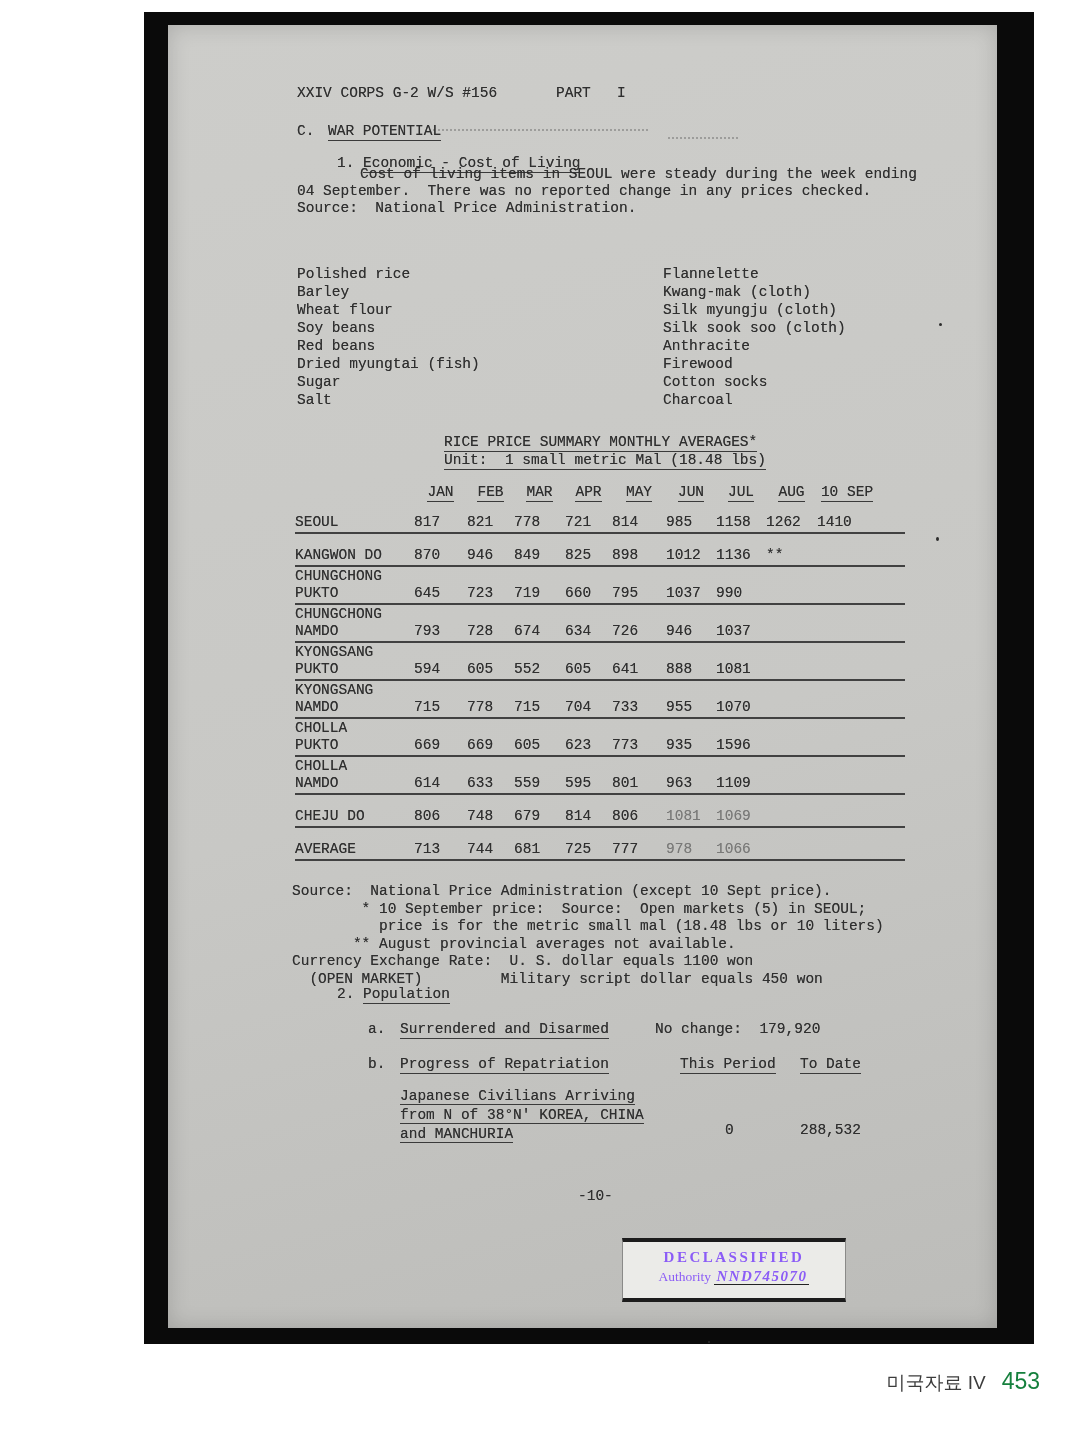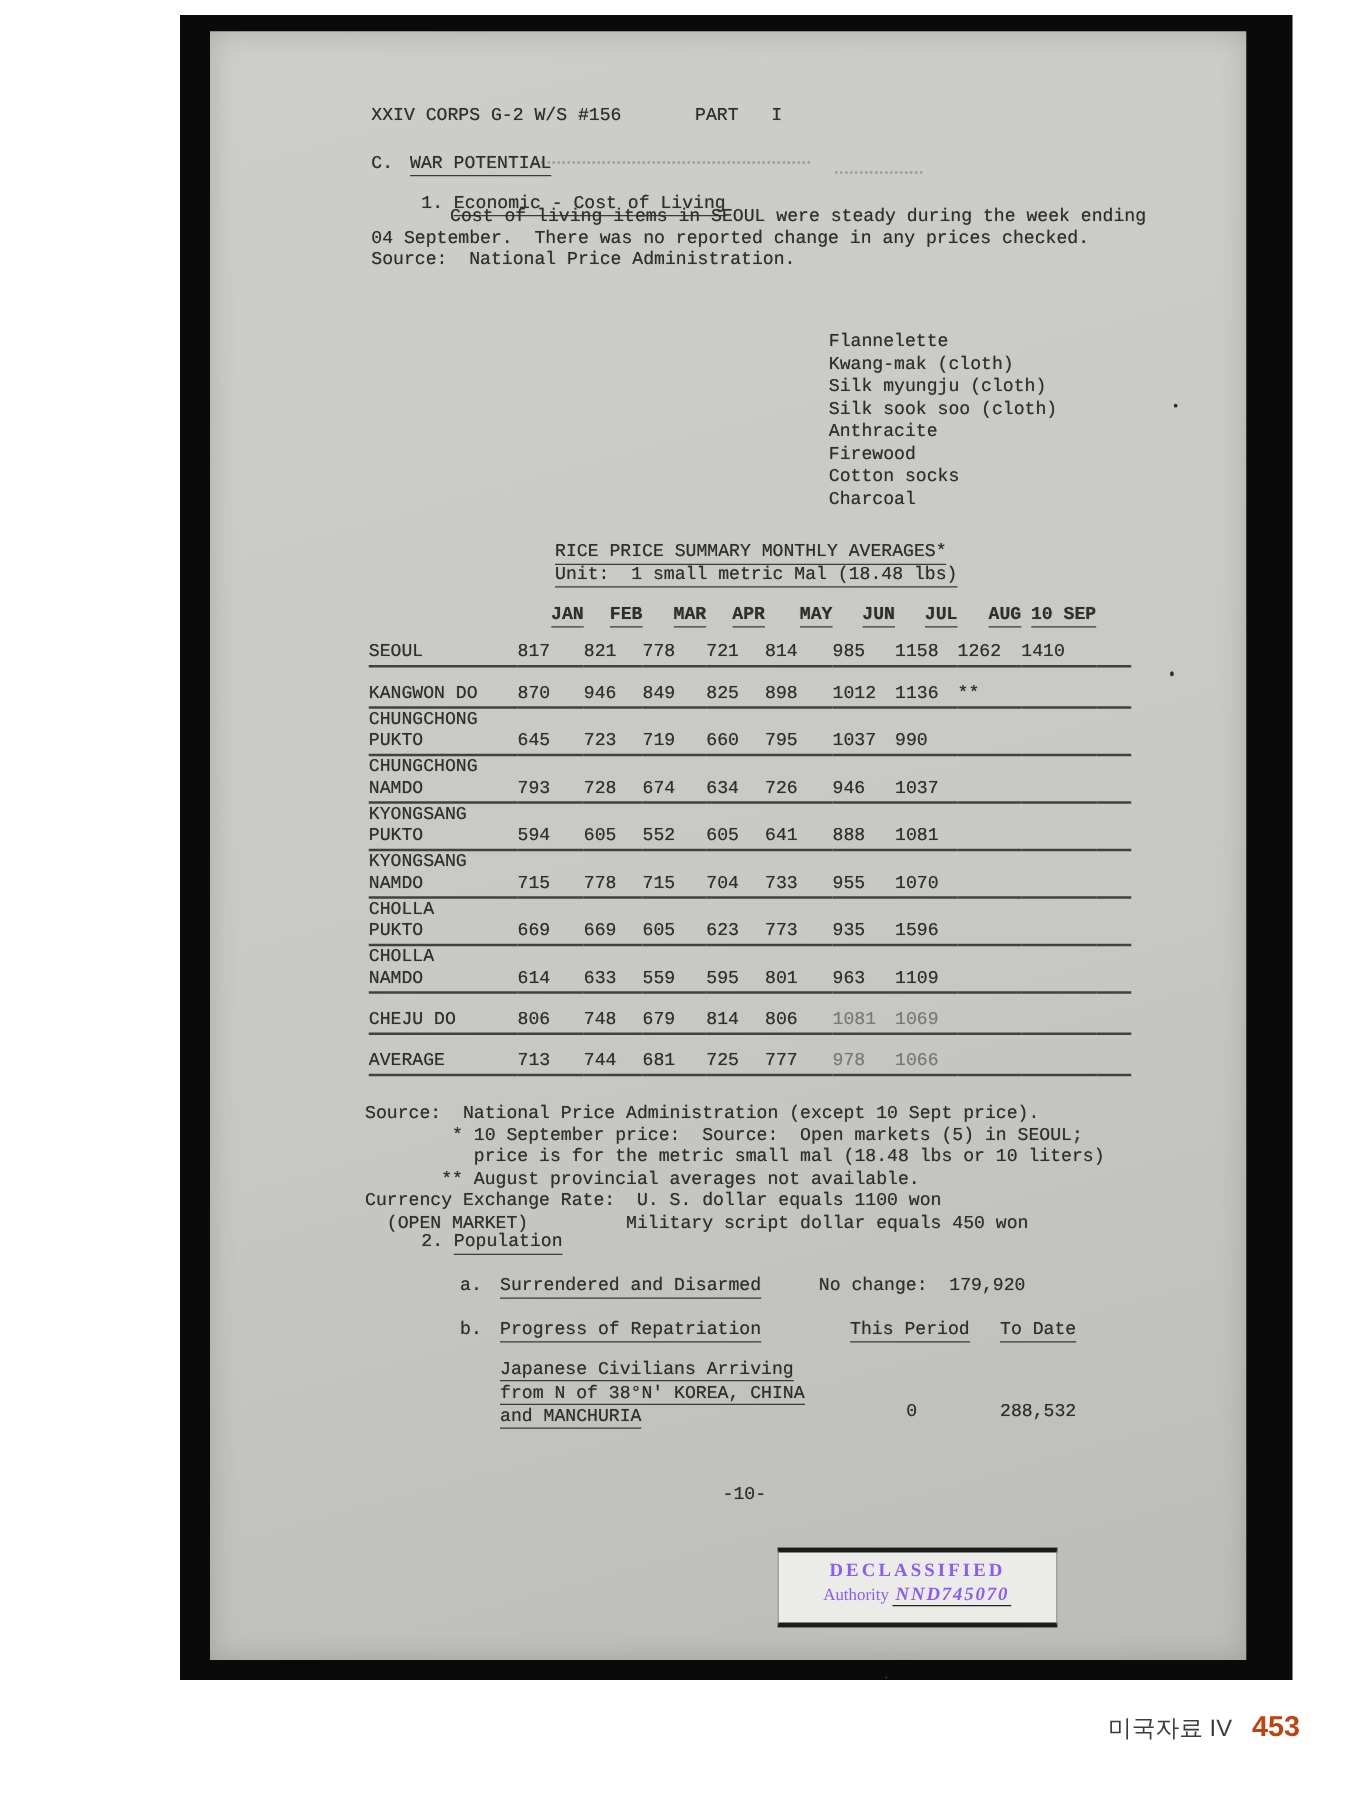--- a/index.html
+++ b/index.html
@@ -19,21 +19,21 @@
   .u { border-bottom:1.5px solid #3a3a3a; padding-bottom:1px; display:inline-block; line-height:15px; }
 
   .para-line { white-space:pre; }
   .para .para-line:first-child { padding-left:63px; }
 
   .items-col div { line-height:18px; white-space:pre; }
 
   
   table.rice { border-collapse:collapse; table-layout:fixed; width:610px;
                font-size:14.5px; line-height:15px; text-shadow:0 0 .6px rgba(45,45,45,.65); }
-  table.rice th { font-weight:bold; text-align:right; vertical-align:top; padding:0 0 11px 0; }
+  table.rice th { font-weight:normal; text-align:center; vertical-align:top; padding:0 0 11px 0; }
   table.rice td { text-align:left; vertical-align:bottom; }
   table.rice tr.val td { border-bottom:2px solid #414141; padding:2px 0 2px 0; }
   table.rice tr.lbl td { height:15px; padding-top:2px; }
   table.rice tr.sp td { border:none; }
   table.rice td.faded { opacity:.5; }
 
   .note-line { white-space:pre; line-height:17.5px; font-size:14.5px; text-shadow:0 0 .6px rgba(45,45,45,.65); }
 
   .jp-line { display:table; border-bottom:1.5px solid #3a3a3a; line-height:15px; margin-bottom:3px;
              white-space:pre; }
@@ -46,41 +46,42 @@
   .stamp .t1 { font-weight:bold; font-size:15px; letter-spacing:2.5px; margin-top:7px; }
   .stamp .t2 { font-size:13.5px; margin-top:2px; }
   .stamp .hand { font-style:italic; font-weight:bold; font-size:15px; letter-spacing:1.5px;
                  border-bottom:1.5px solid #222; padding:0 2px 0 2px; }
 
   .speck { position:absolute; background:#2c2c2c; border-radius:50%; }
   .smudge { position:absolute; border-top:2px dotted rgba(50,50,50,.30); }
 
   .book-footer { position:absolute; right:40px; top:1368px; font-family:"Liberation Sans","DejaVu Sans",sans-serif;
                  color:#3c3c3c; font-size:19px; }
-  .book-footer .pg { font-weight:bold; font-size:23px; color:#c2410c; margin-left:16px; }
+  .book-footer .pg { font-weight:normal; font-size:23px; color:#15803d; margin-left:16px; }
 </style>
 </head>
 <body>
 
 <div class="canvas">
   <div class="mat">
     <div class="page">
 
       <div class="abs" style="left:129px; top:60px;">XXIV CORPS G-2 W/S #156</div>
       <div class="abs" style="left:388px; top:60px;">PART   I</div>
 
       <div class="abs" style="left:129px; top:98px;">C.</div>
       <div class="abs" style="left:160px; top:98px;"><span class="u">WAR POTENTIAL</span></div>
 
       <div class="abs" style="left:169px; top:130px;">1.</div>
       <div class="abs" style="left:195px; top:130px;"><span class="u">Economic - Cost of Living</span></div>
 
       <div class="abs para" style="left:129px; top:141px;"><div class="para-line">Cost of living items in SEOUL were steady during the week ending</div><div class="para-line">04 September.  There was no reported change in any prices checked.</div><div class="para-line">Source:  National Price Administration.</div></div>
 
 
+      <div class="abs items-col" style="left:129px; top:240px;"><div>Polished rice</div><div>Barley</div><div>Wheat flour</div><div>Soy beans</div><div>Red beans</div><div>Dried myungtai (fish)</div><div>Sugar</div><div>Salt</div></div>
       <div class="abs items-col" style="left:495px; top:240px;"><div>Flannelette</div><div>Kwang-mak (cloth)</div><div>Silk myungju (cloth)</div><div>Silk sook soo (cloth)</div><div>Anthracite</div><div>Firewood</div><div>Cotton socks</div><div>Charcoal</div></div>
 
       <div class="abs" style="left:276px; top:409px;"><span class="u">RICE PRICE SUMMARY MONTHLY AVERAGES*</span></div>
       <div class="abs" style="left:276px; top:427px;"><span class="u">Unit:  1 small metric Mal (18.48 lbs)</span></div>
 
       <table class="rice" style="position:absolute; left:127px; top:460px;">
         <colgroup>
           <col style="width:119px">
             <col style="width:53px">
             <col style="width:47px">

